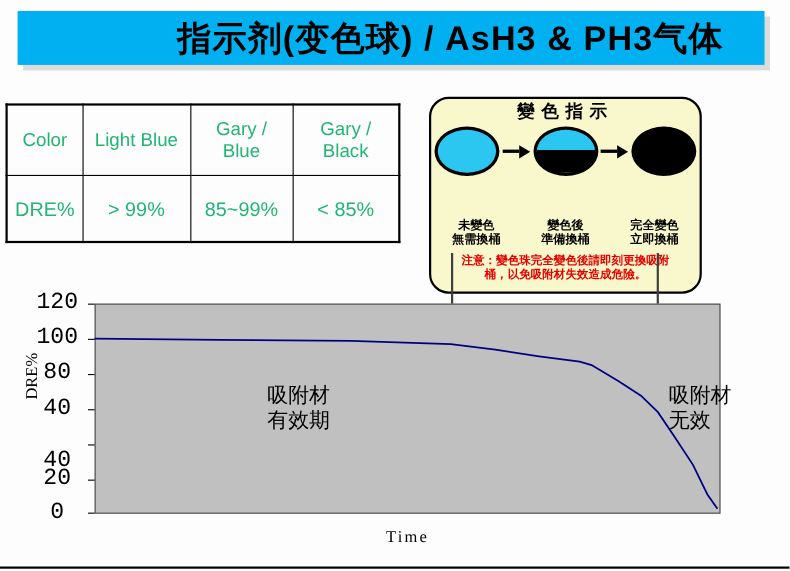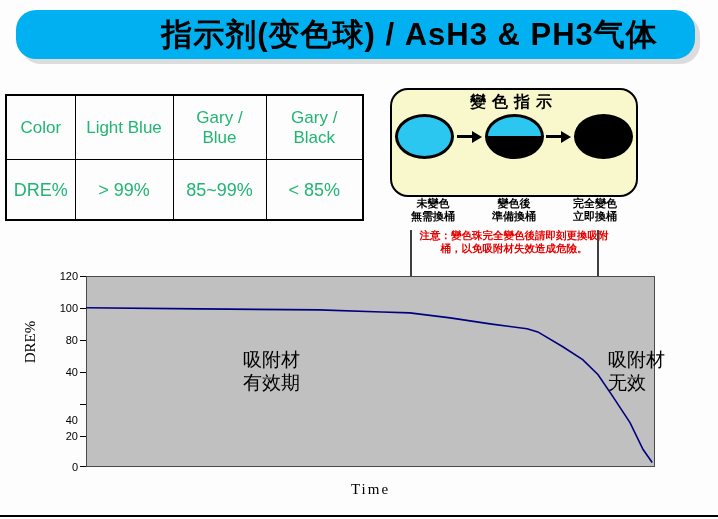--- a/index.html
+++ b/index.html
@@ -7,39 +7,39 @@
     position:relative; width:718px; height:519px; background:#fdfdfd;
     font-family:"Liberation Sans", sans-serif; overflow:hidden; color:#000;
   }
 
   
   .title-bar {
     position:absolute; left:16px; top:10px; width:679px; height:49px;
     background:var(--title-bar,#00B0F0);
     box-shadow:5px 5px 0 var(--title-shadow,#DCDCDC);
     display:flex; align-items:center; justify-content:center;
-    padding-left:108px; box-sizing:border-box;border-radius:20px;
+    padding-left:108px; box-sizing:border-box;
   }
   .title-text { font-size:31px; font-weight:bold; white-space:nowrap; letter-spacing:1px; }
 
   
   .dre-table {
     position:absolute; left:5px; top:94px; width:357px; height:126px;
     border-collapse:collapse; table-layout:fixed; border:2px solid #000;padding-left:38px;
   }
   .dre-table td {
     border:1px solid #000; text-align:center; vertical-align:middle;
     color:var(--table-green,#21B573); font-size:17px; line-height:20px; padding:0;
   }
   .dre-table tr.hdr td { height:63px; }
   .dre-table tr.val td { height:59px; font-size:18px; }
 
   
   .indicator-box {
-    position:absolute; left:390px; top:88px; width:248px; height:109px;
+    position:absolute; left:390px; top:88px; width:248px; height:179px;
     background:var(--box-bg,#F8F8CC); border:2px solid #000; border-radius:18px;
     box-sizing:border-box; display:flex; flex-direction:column; align-items:center;
   }
   .box-title { margin-top:2px; font-size:16px; font-weight:bold; letter-spacing:6px; line-height:20px; }
   .balls-row {
     width:100%; margin-top:2px; padding:0 3px; box-sizing:border-box;
     display:flex; align-items:center; justify-content:space-between; height:47px;
   }
   .ball { width:59px; height:45px; border:3px solid #000; border-radius:50%; box-sizing:border-box; flex:none; }
   .ball.cyan  { background:var(--ball-cyan,#2CC7F0); }
@@ -60,22 +60,22 @@
   
   .callout-line { position:absolute; top:230px; height:236px; width:2px; background:#3f3f3f; }
 
   
   .plot-area {
     position:absolute; left:86px; top:276px; width:569px; height:191px;
     background:var(--plot-bg,#C0C0C0); border:1px solid #4a4a4a; box-sizing:border-box;
   }
   .curve-svg { position:absolute; left:86px; top:276px; width:569px; height:191px; overflow:visible; }
   .ytick {
-    position:absolute; left:26px; width:52px; text-align:right;
-    font-family:Liberation Sans, sans-serif; font-size:11px; line-height:16px;
+    position:absolute; left:26px; width:52px; text-align:center;
+    font-family:Liberation Mono, monospace; font-size:21px; line-height:16px;
   }
   .yt-0{top:268px} .yt-1{top:300px} .yt-2{top:332px} .yt-3{top:364px}
   .yt-4{top:412px} .yt-5{top:428px} .yt-6{top:459px}
   .tickmark { position:absolute; left:80px; width:6px; height:1px; background:#000; }
   .tm-0{top:276px} .tm-1{top:308px} .tm-2{top:340px} .tm-3{top:372px}
   .tm-4{top:404px} .tm-5{top:436px} .tm-6{top:466px}
   .ylabel {
     position:absolute; left:30px; top:342px; transform:translate(-50%,-50%) rotate(-90deg);
     font-family:"Liberation Serif", serif; font-size:15px; white-space:nowrap;
   }

